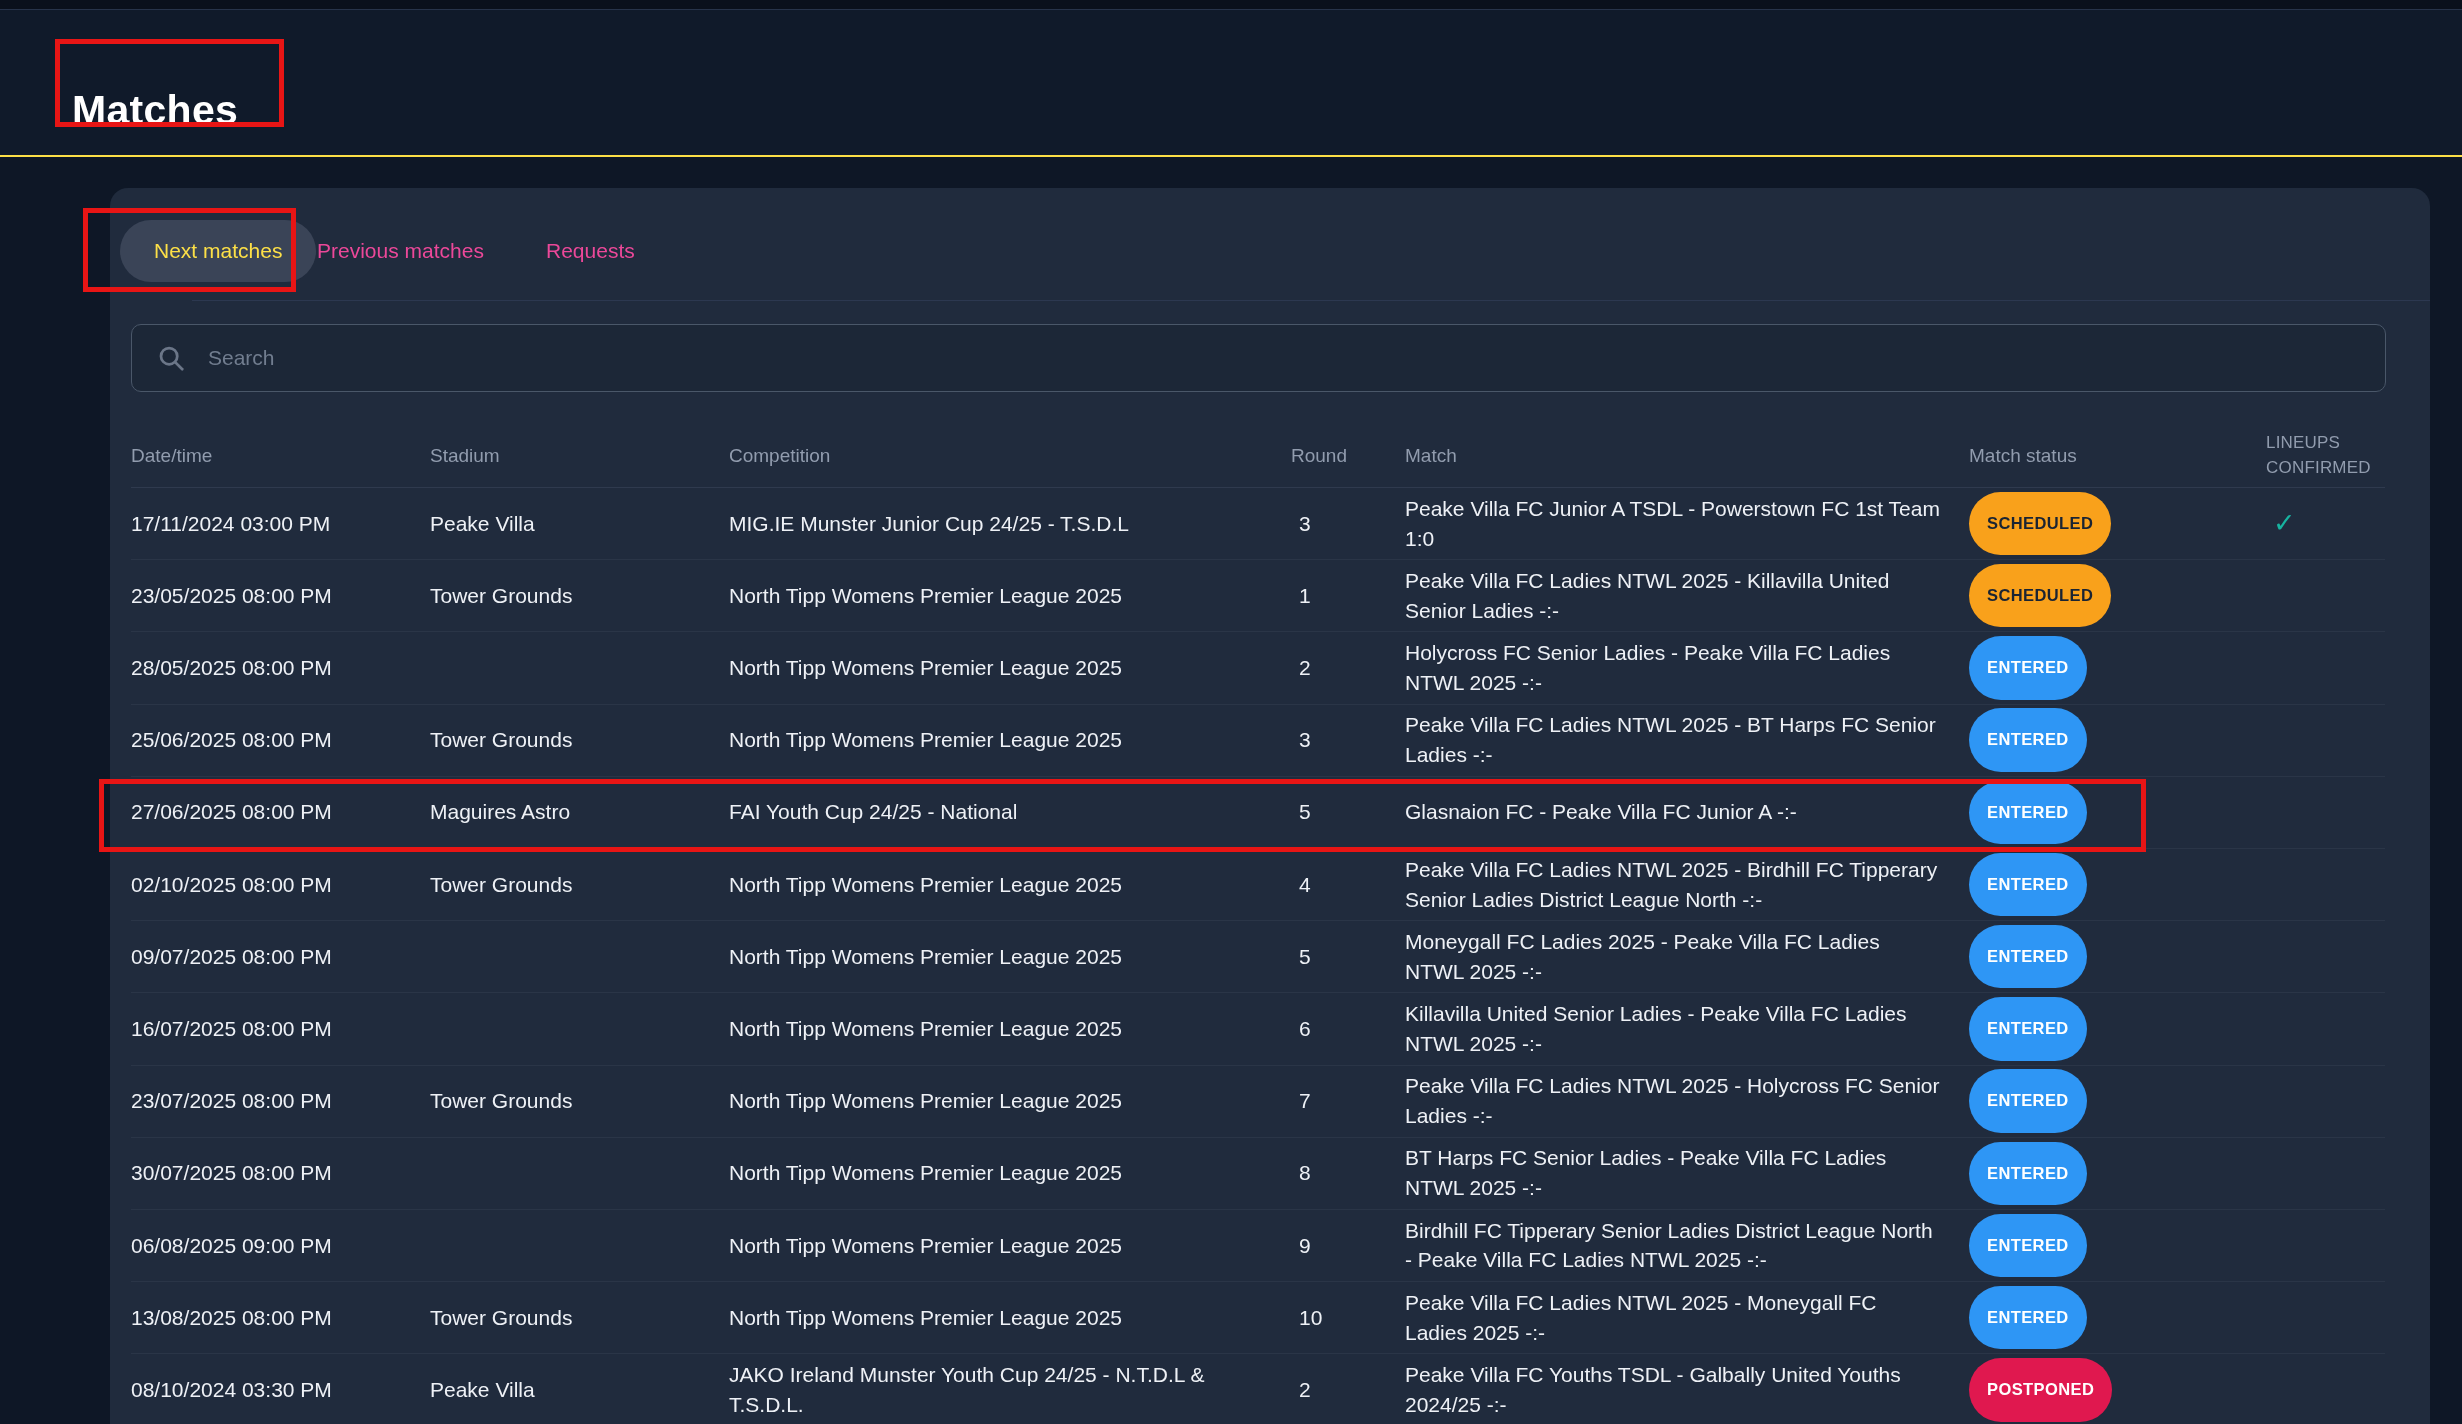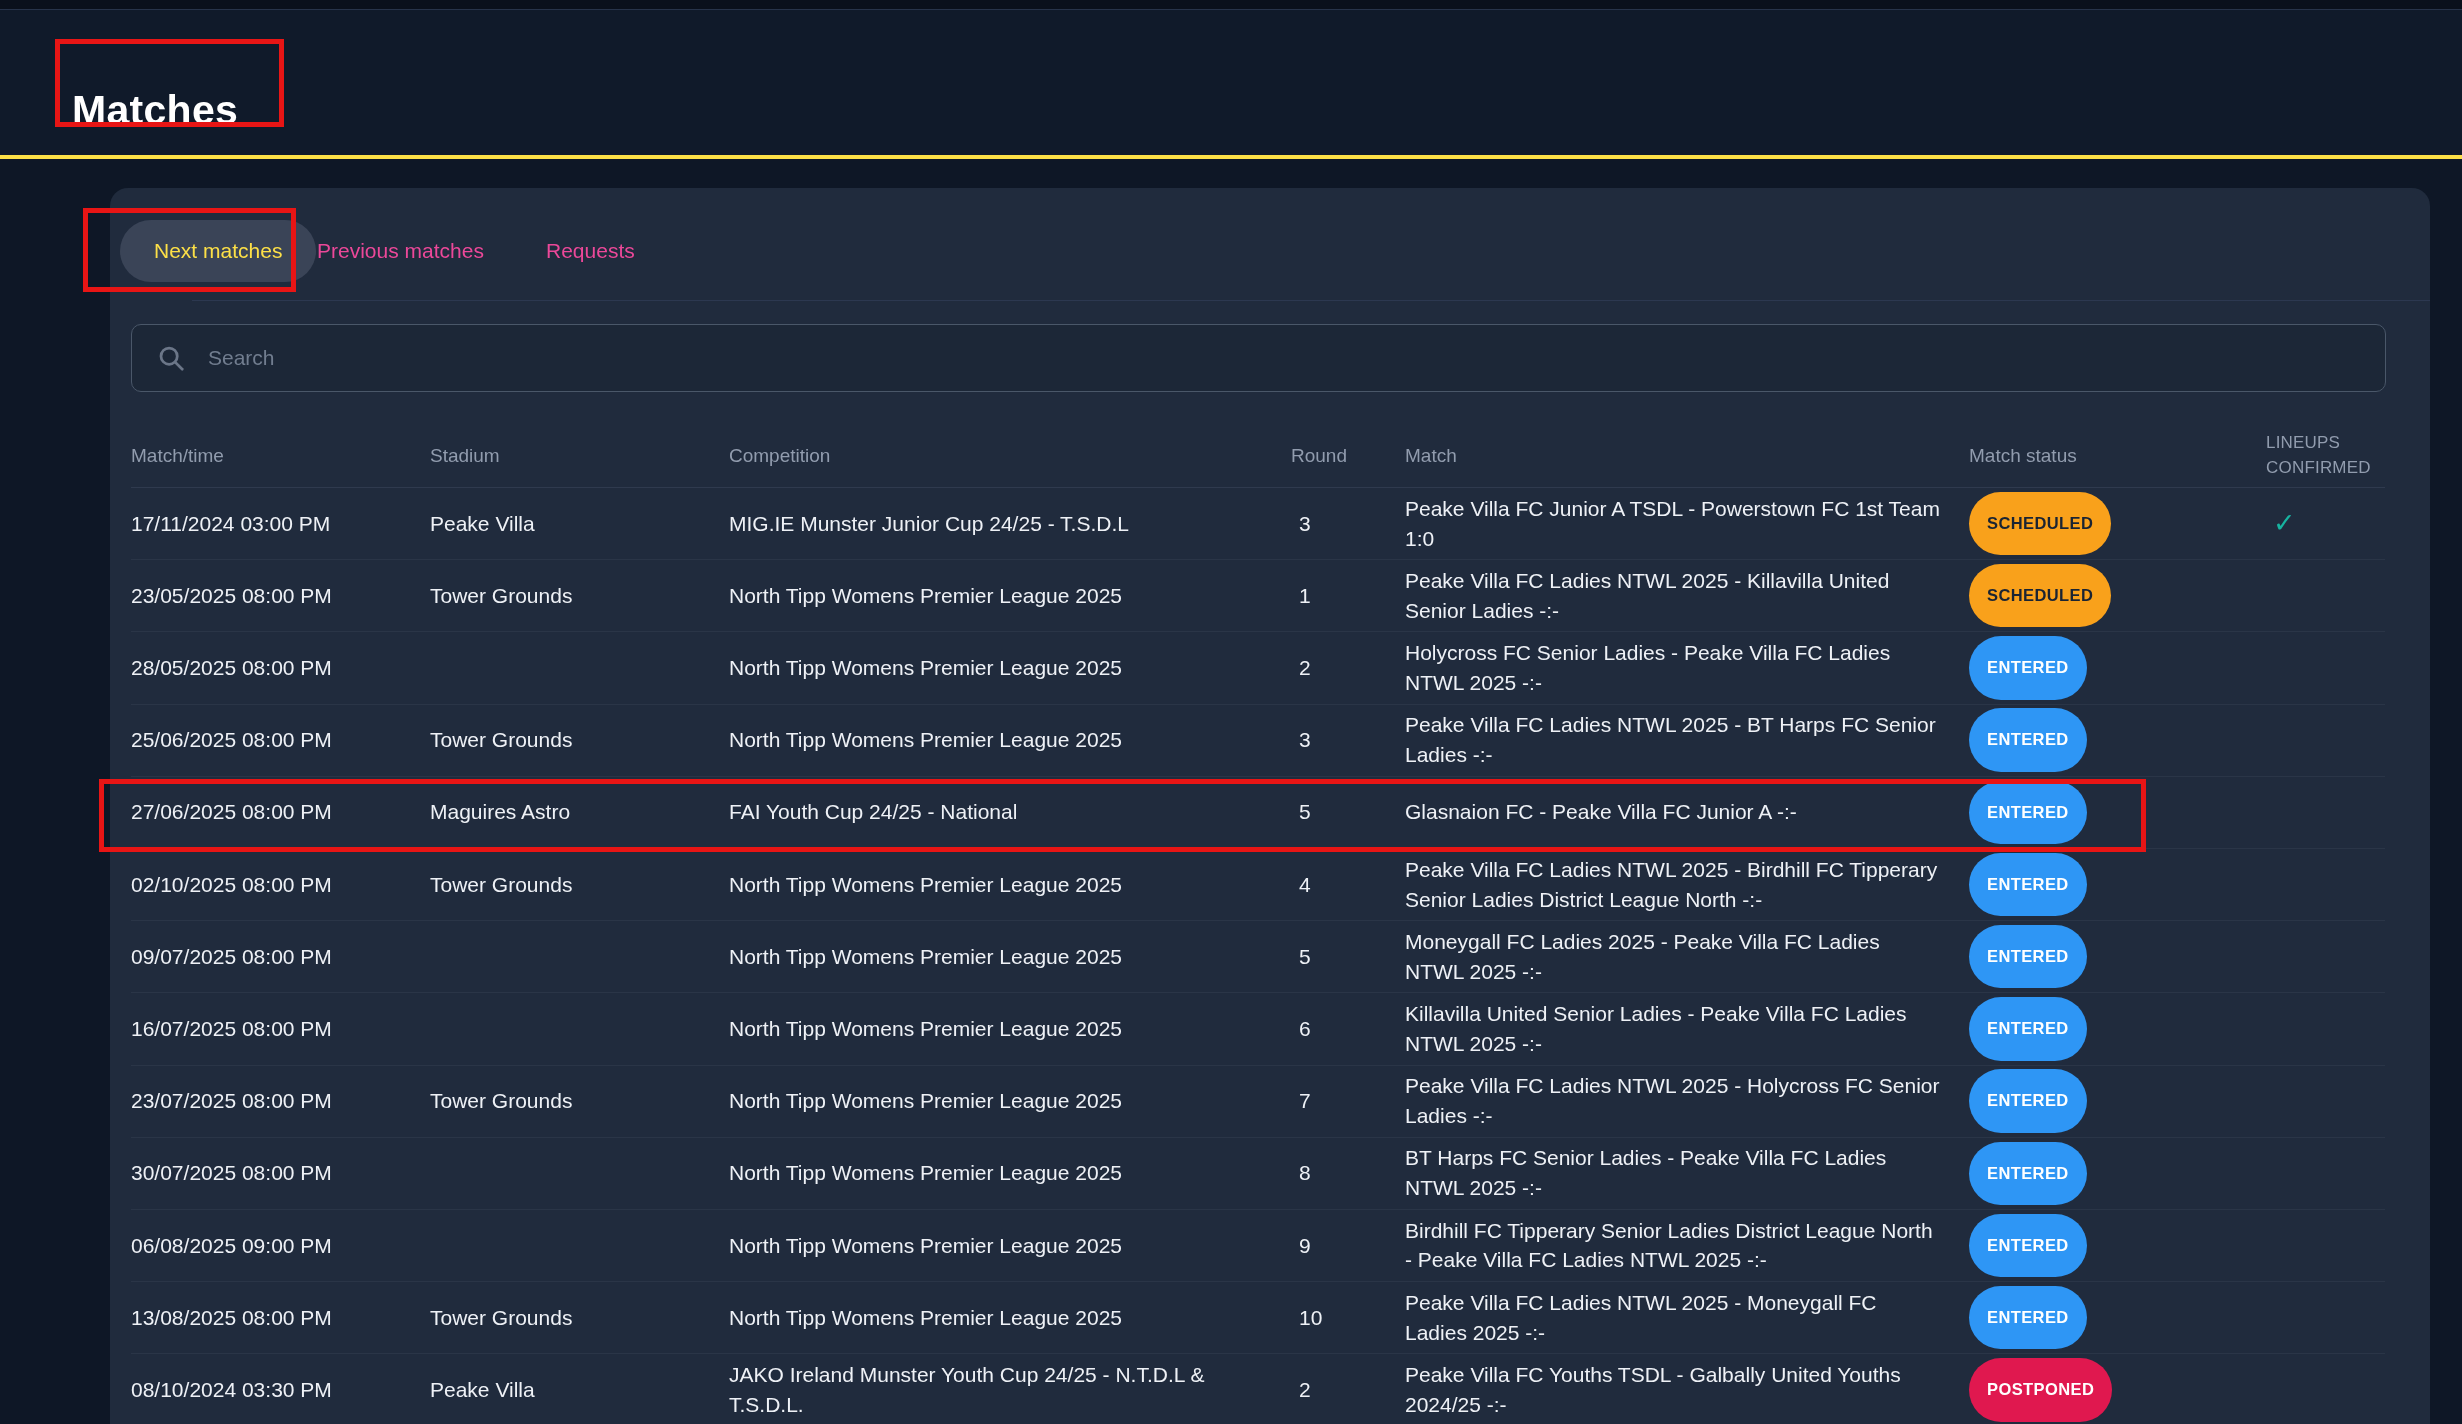--- a/index.html
+++ b/index.html
@@ -5,21 +5,21 @@
   html,body{margin:0;padding:0;}
   body{
     width:2462px;height:1424px;overflow:hidden;position:relative;
     background:var(--page-bg,#0e1726);
     font-family:"Liberation Sans","DejaVu Sans",sans-serif;
     -webkit-font-smoothing:antialiased;
   }
   
   .top-strip{position:absolute;top:0;left:0;right:0;height:9px;background:#0a101c;border-bottom:1px solid #27334a;}
   
-  .app-header{position:absolute;top:10px;left:0;right:0;height:145px;background:#101a2a;border-bottom:4px solid #fde047;}
+  .app-header{position:absolute;top:10px;left:0;right:0;height:145px;background:#101a2a;border-bottom:2px solid #fde047;}
   .page-title{position:absolute;left:72px;top:50%;transform:translateY(-50%);color:#ffffff;font-size:41px;font-weight:700;letter-spacing:.3px;}
   
   .card{position:absolute;left:110px;top:188px;width:2320px;height:1260px;background:#202b3d;border-radius:18px;}
   
   .tabs{position:absolute;left:0;top:0;right:0;height:112px;}
   .tabs-divider{position:absolute;left:82px;right:0;top:112px;height:1px;background:#2c3850;}
   .tab{position:absolute;top:32px;height:62px;display:flex;align-items:center;color:#ec4899;font-size:21px;cursor:pointer;white-space:nowrap;}
   .tab.active{left:10px;padding:0 34px;background:#3a4457;border-radius:32px;color:#fde047;}
   .tab.t1{left:207px;}
   .tab.t2{left:436px;}
@@ -68,21 +68,21 @@
   <div class="search-box">
     <svg class="search-icon" viewBox="0 0 24 24" fill="none" stroke="currentColor" stroke-width="2.2" stroke-linecap="round">
       <circle cx="10.5" cy="10.5" r="6.5"></circle>
       <line x1="15.5" y1="15.5" x2="21" y2="21"></line>
     </svg>
     <input class="search-input" type="text" placeholder="Search" style="">
   </div>
 
   <div class="table">
     <div class="thead">
-      <div class="th">Match/time</div>
+      <div class="th">Date/time</div>
       <div class="th">Stadium</div>
       <div class="th">Competition</div>
       <div class="th">Round</div>
       <div class="th">Match</div>
       <div class="th">Match status</div>
       <div class="th th-lineups">LINEUPS CONFIRMED</div>
     </div>
     <div id="tbody">
   <div class="trow">
     <div class="cell cell-datetime">17/11/2024 03:00 PM</div>

